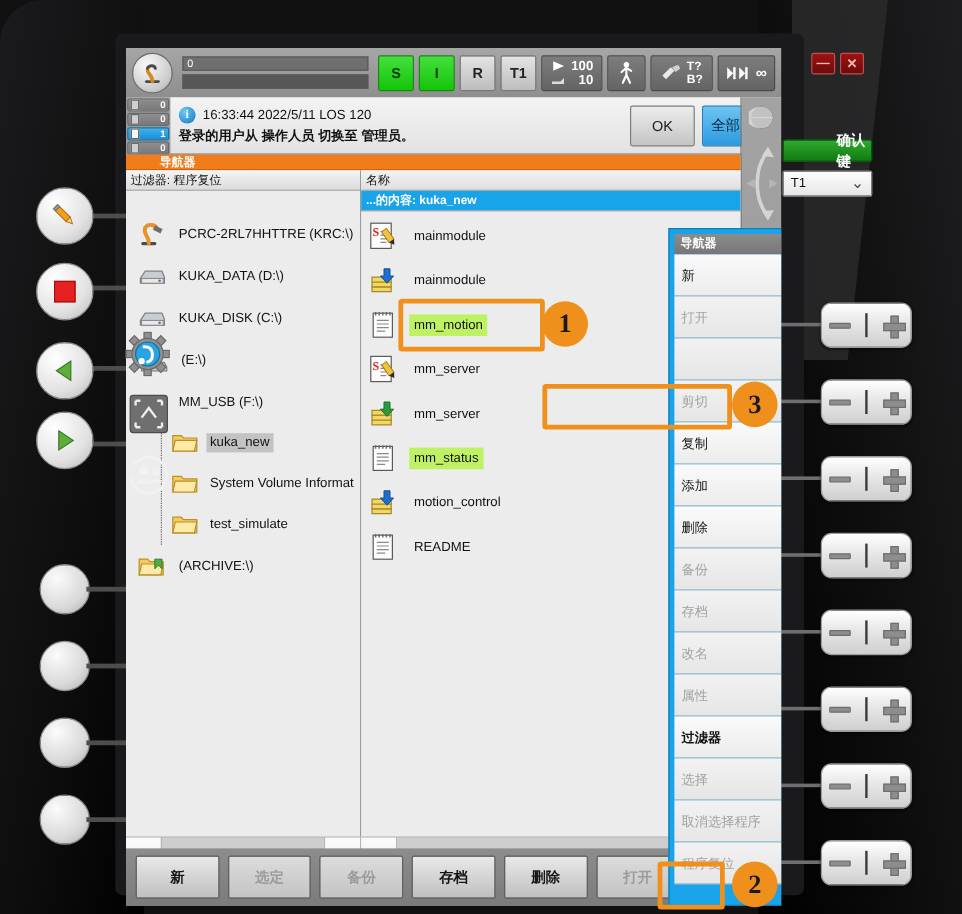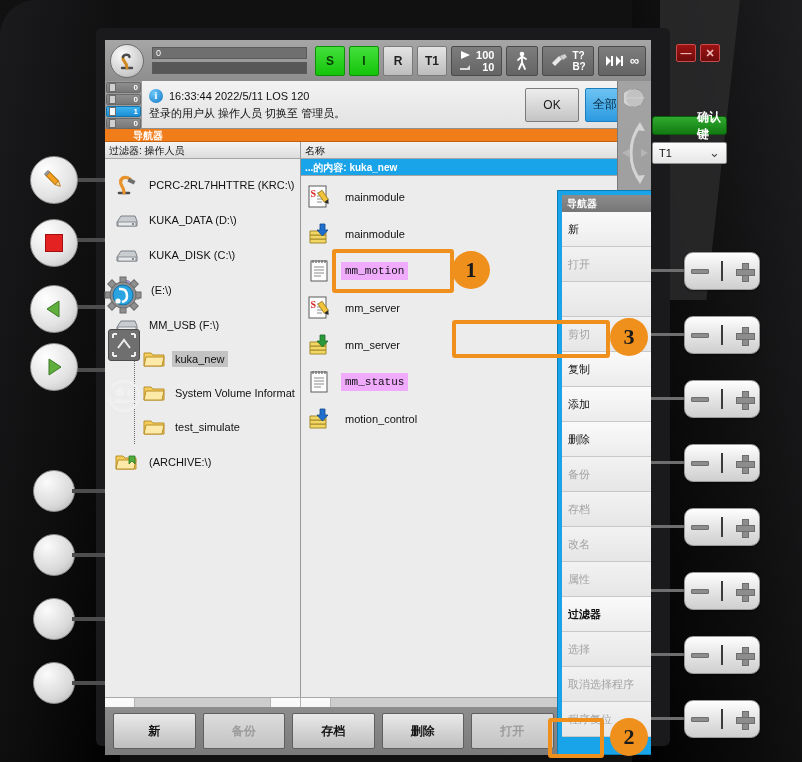--- a/index.html
+++ b/index.html
@@ -90,21 +90,21 @@
     flex:1; display:flex; align-items:center; justify-content:space-between;
     background: linear-gradient(#8e8e8e,#787878);
     border:1px solid #6a6a6a; border-radius:2px;
     padding:0 2px; font-size:8px; color:#fff; font-weight:bold;
   }
   .ctr.active { background: linear-gradient(#3fb3ee,#1b8fd6); border-color:#1273ad; }
   .ctr .ci { width:7px; height:9px; background:#cfcfcf; border:1px solid #6a6a6a; }
   .ctr.active .ci { background:#f2f9ff; }
   .msg-body { flex:1; display:flex; flex-direction:column; justify-content:center; padding-left:7px; gap:3px; }
   .msg-l1 { display:flex; align-items:center; gap:6px; font-size:11px; color:#111; }
-  .msg-l2 { font-size:11px; color:#111; }
+  .msg-l2 { font-size:11px; color:#111;font-weight:bold; }
   .i-badge {
     width:14px; height:14px; border-radius:50%;
     background: radial-gradient(circle at 35% 30%, #6ec8f8, #1076c4);
     color:#fff; font-size:10px; font-weight:bold;
     display:flex; align-items:center; justify-content:center;
     font-family:"Liberation Serif", serif;
   }
   .msg-btns { display:flex; align-items:center; gap:6px; padding-right:6px; }
   .msg-btn {
     width:54px; height:34px; border:1px solid #7b7b7b; border-radius:2px;
@@ -141,39 +141,39 @@
   .panes { display:flex; height:555px; }
   .pane-left  { width:196px; background:#ececec; border-right:1px solid #9a9a9a; display:flex; flex-direction:column; }
   .pane-right { flex:1; background:#ececec; display:flex; flex-direction:column; }
   .pane-head {
     height:17px; font-size:10px; padding:0 4px; line-height:17px;
     background: linear-gradient(#f4f4f4,#dcdcdc);
     border-bottom:1px solid #a6a6a6; color:#111; white-space:nowrap; overflow:hidden;
   }
   .pane-head.sel { background:#19a3e8; color:#fff; font-weight:bold; }
   .pane-head.col { background: linear-gradient(#f2f2f2,#e0e0e0); }
-  .tree { flex:1; overflow:hidden; padding-top:8px; }
+  .tree { flex:1; overflow:hidden; padding-top:18px; }
   .tree-row {
     height:35px; display:flex; align-items:center; gap:7px;
     padding-left:10px; font-size:11px; color:#111; white-space:nowrap;
   }
   .tree-row.indent { padding-left:38px; height:34px; }
   .tree-row .lbl { padding:2px 3px; }
   .tree-row.sel .lbl { background:#c3c3c3; }
   .tree-guide {
     position:absolute; left:29px; top:0; width:1px; height:100%;
     border-left:1px dotted #666;
   }
   .filelist { flex:1; overflow:hidden; padding-top:2px; }
   .file-row {
     height:37px; display:flex; align-items:center; gap:8px;
     padding-left:6px; font-size:11px; color:#111;
   }
   .file-row .lbl { padding:3px 4px; }
-  .file-row.sel .lbl { background:#f0abfc;font-family:Liberation Mono, monospace; }
+  .file-row.sel .lbl { background:#bef264; }
 
   
   .scrollrow { display:flex; height:34px; border-top:1px solid #a8a8a8; }
   .sc-group { display:flex; align-items:stretch; }
   .sc-btn {
     width:30px; background: linear-gradient(#fbfbfb,#ececec);
     border-right:1px solid #b5b5b5;
     display:flex; align-items:center; justify-content:center;
     font-size:15px; color:#333; font-weight:bold;
   }
@@ -572,21 +572,21 @@
         </svg>
       </div>
     </div>
 
     <div class="content">
       <div class="nav-title">导航器</div>
 
       <div class="panes">
 
         <div class="pane-left">
-          <div class="pane-head">过滤器: 操作人员</div>
+          <div class="pane-head">过滤器: 程序复位</div>
           <div class="tree" style="position:relative;">
 
             <div class="tree-row">
               <svg width="24" height="24" viewBox="0 0 24 24">
                 <path d="M4 20 h10" stroke="#4b4b4b" stroke-width="2.6" fill="none" stroke-linecap="round"></path>
                 <path d="M9 20 C9 12, 4 13, 6 7" stroke="#e8922a" stroke-width="3.2" fill="none" stroke-linecap="round"></path>
                 <path d="M6 7 C8 3, 15 4, 16 8" stroke="#e8922a" stroke-width="3.2" fill="none" stroke-linecap="round"></path>
                 <rect x="13" y="6" width="7" height="4" fill="#6f6f6f" transform="rotate(25 16 8)"></rect>
               </svg>
               <span class="lbl">PCRC-2RL7HHTTRE (KRC:\)</span>
@@ -757,20 +757,32 @@
                 <g fill="#f2d764" stroke="#a3892a" stroke-width="1">
                   <path d="M3 18 h16 v4 h-16 z"></path>
                     <path d="M3 14 h16 v4 h-16 z"></path>
                     <path d="M3 10 h16 v4 h-16 z"></path>
                 </g>
                 <path d="M13 3 h5 v6 h3 l-5.5 6 l-5.5 -6 h3 z" fill="#1f6fd0" stroke="#134a8c" stroke-width=".8"></path>
               </svg>
               <span class="lbl">motion_control</span>
             </div>
 
+            <div class="file-row">
+              <svg width="26" height="26" viewBox="0 0 26 26">
+                <rect x="4" y="3" width="16" height="20" fill="#fdfdfd" stroke="#5a5a5a" stroke-width="1"></rect>
+                <g stroke="#8a8a8a" stroke-width="1">
+                    <path d="M7 9 h10 M7 12 h10 M7 15 h10 M7 18 h7"></path>
+                  </g>
+                <g stroke="#6a6a6a" stroke-width="1.2">
+                    <path d="M6 2 v3 M9 2 v3 M12 2 v3 M15 2 v3 M18 2 v3"></path>
+                  </g>
+              </svg>
+              <span class="lbl">README</span>
+            </div>
 
           </div>
         </div>
       </div>
 
       <div class="scrollrow">
         <div class="sc-group" style="width:196px;">
           <div class="sc-btn">‹</div>
           <div class="sc-track" style="width:136px;"></div>
           <div class="sc-btn">›</div>
@@ -782,20 +794,21 @@
       </div>
 
       <div class="statusrow">
         <div class="st-cell" style="width:248px;">2 对象已被标记</div>
         <div class="st-cell" style="flex:1;">866 字节</div>
       </div>
     </div>
 
     <div class="keybar">
       <div class="key">新</div>
+      <div class="key dis">选定</div>
       <div class="key dis">备份</div>
       <div class="key">存档</div>
       <div class="key">删除</div>
       <div class="key dis">打开</div>
       <div class="key dis">编辑</div>
     </div>
 
     <div class="ctxmenu">
       <div class="ctx-title">导航器</div>
       <div class="ctx-item">

